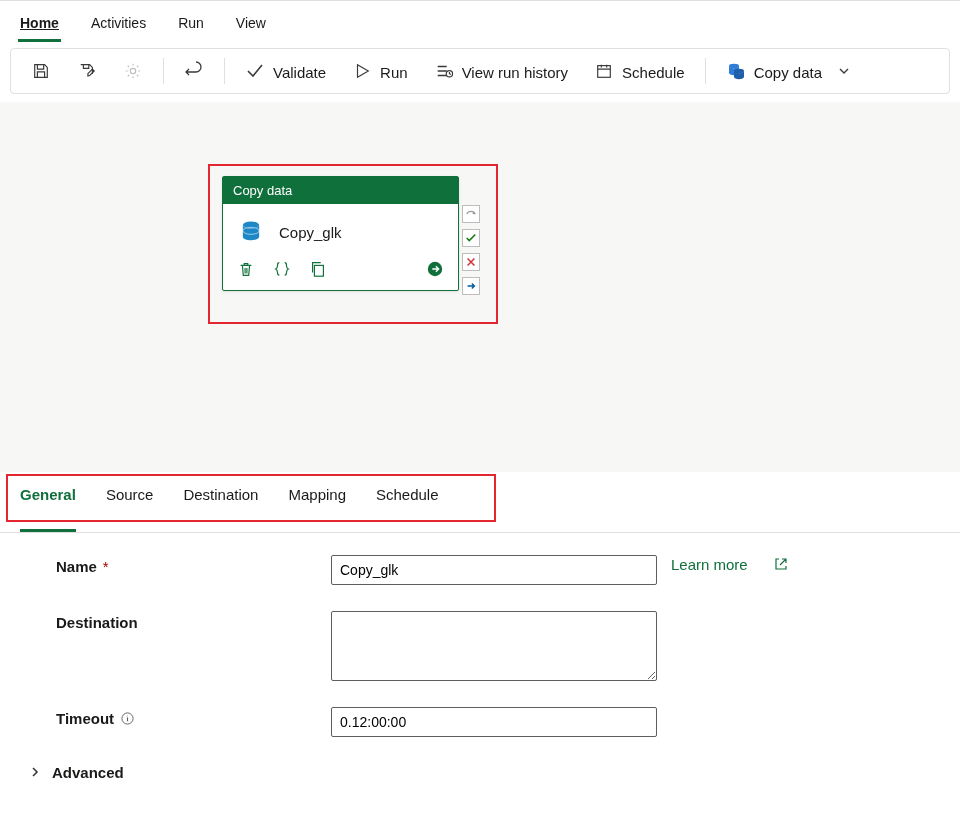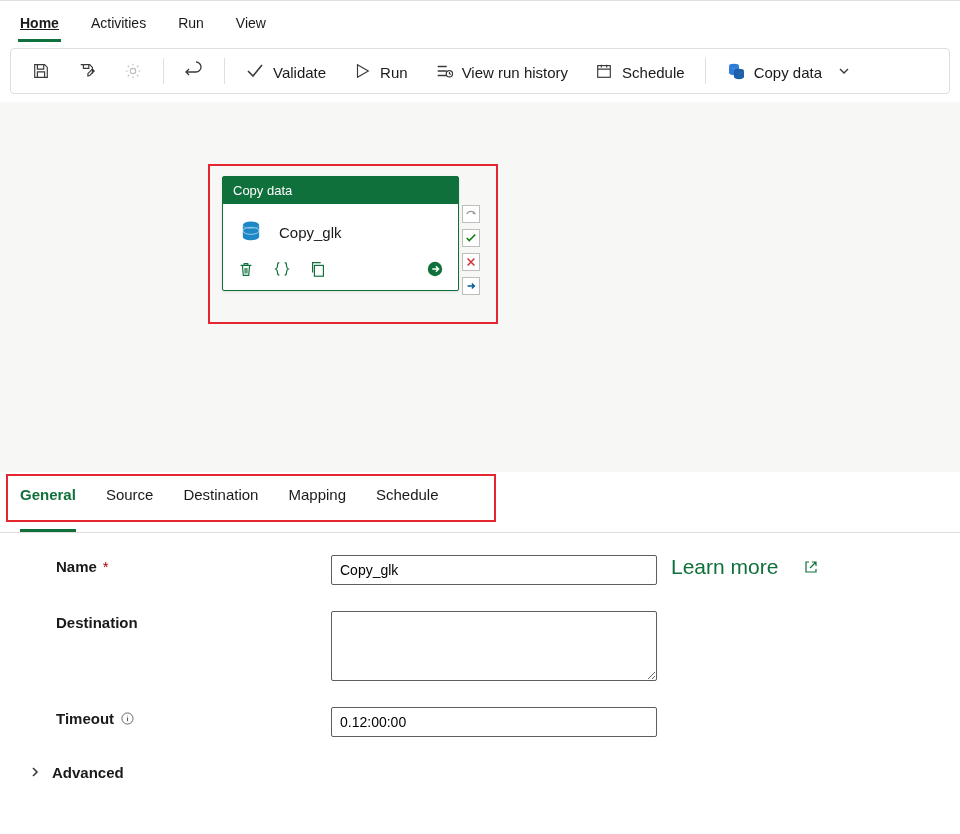--- a/index.html
+++ b/index.html
@@ -36,21 +36,21 @@
   .panel-tab { font-size: 15px; padding-bottom: 26px; cursor: pointer; }
   .panel-tab.active { color: #0f703b; border-bottom: 3px solid #0f703b; font-weight: 600; }
   .highlight-rect-tabs { position: absolute; left: 6px; top: 2px; width: 490px; height: 48px; border: 2px solid #e3262f; pointer-events: none; }
 
   .form { padding: 22px 20px 0 20px; }
   .form-row { display: flex; align-items: flex-start; margin-bottom: 26px; margin-left: 36px; }
   .form-label { width: 275px; font-size: 15px; font-weight: 600; display: flex; align-items: center; gap: 6px; padding-top: 3px; }
   .req { color: #a80000; font-weight: 400; }
   .form-input { width: 326px; padding: 6px 8px; font-size: 14px; border: 1px solid #605e5c; border-radius: 2px; }
   .form-textarea { width: 326px; height: 70px; padding: 6px 8px; font-size: 14px; border: 1px solid #605e5c; border-radius: 2px; resize: both; }
-  .learn-more { margin-left: 14px; color: #0f703b; font-size: 21px; display: inline-flex; align-items: center; gap: 24px; cursor: pointer; }
+  .learn-more { margin-left: 14px; color: #0f703b; font-size: 15px; display: inline-flex; align-items: center; gap: 24px; cursor: pointer; }
   .advanced-row { display: flex; align-items: center; gap: 8px; font-size: 15px; font-weight: 600; padding-left: 6px; cursor: pointer; margin-top: 20px; }
   .info-icon { width: 14px; height: 14px; }
 
   svg { display: block; }
 </style>
 </head>
 <body>
 
 <div class="menubar">
   <div class="menubar-item active">Home</div>

